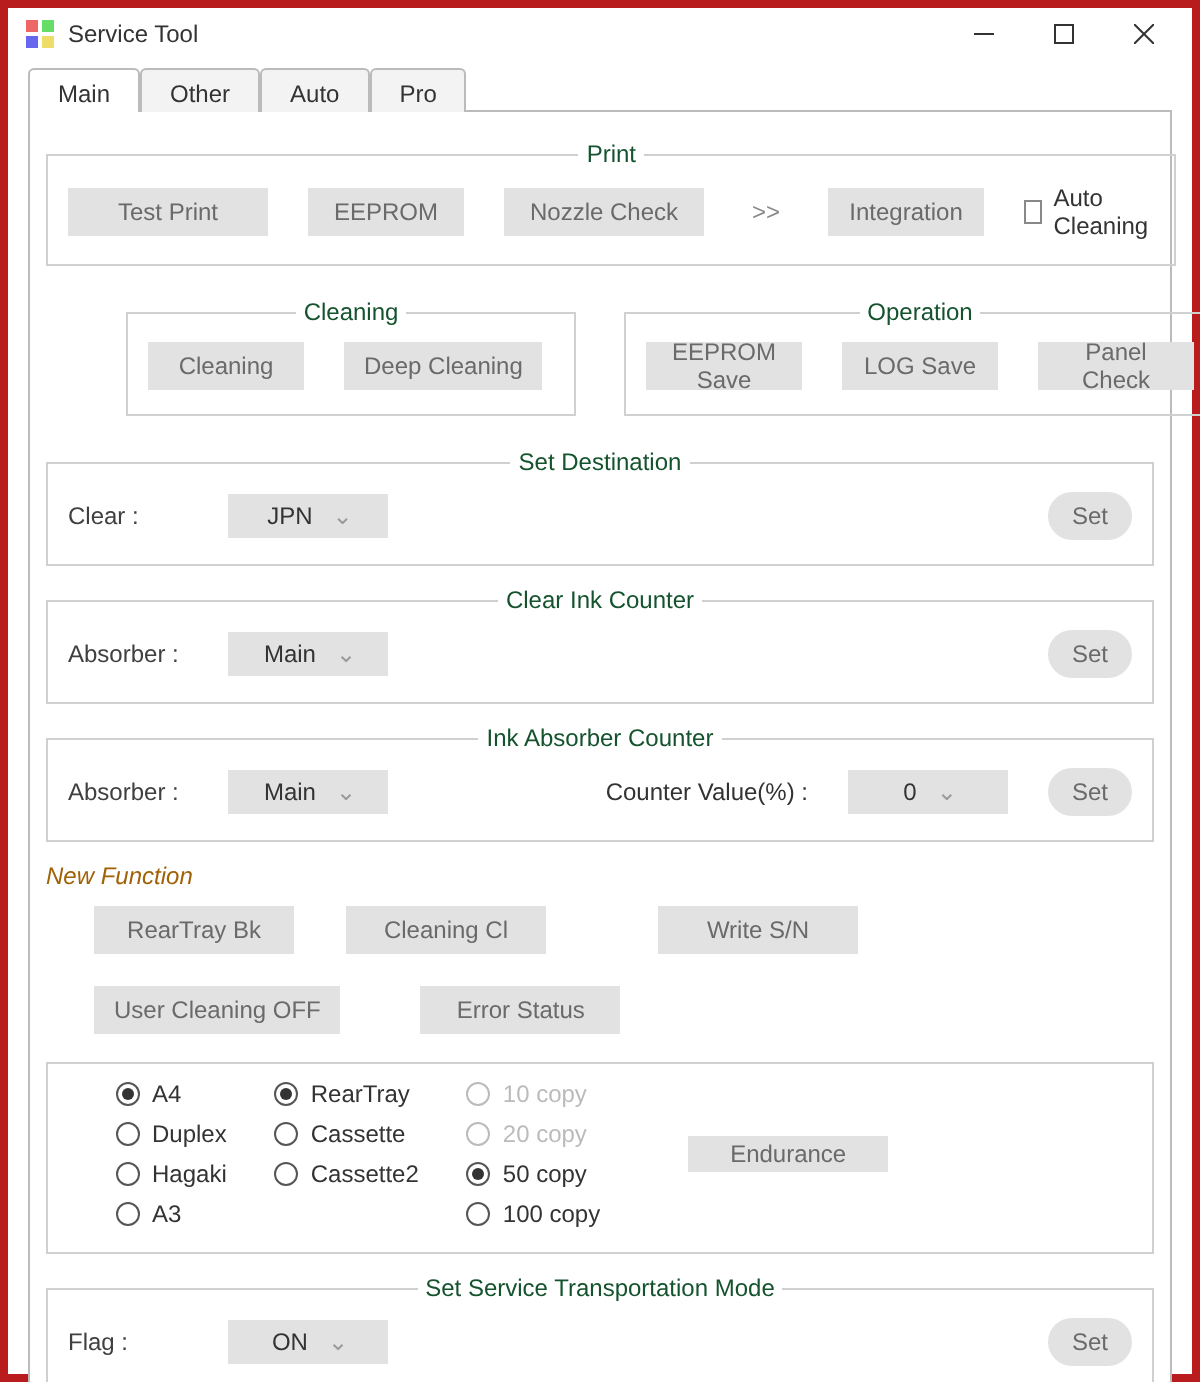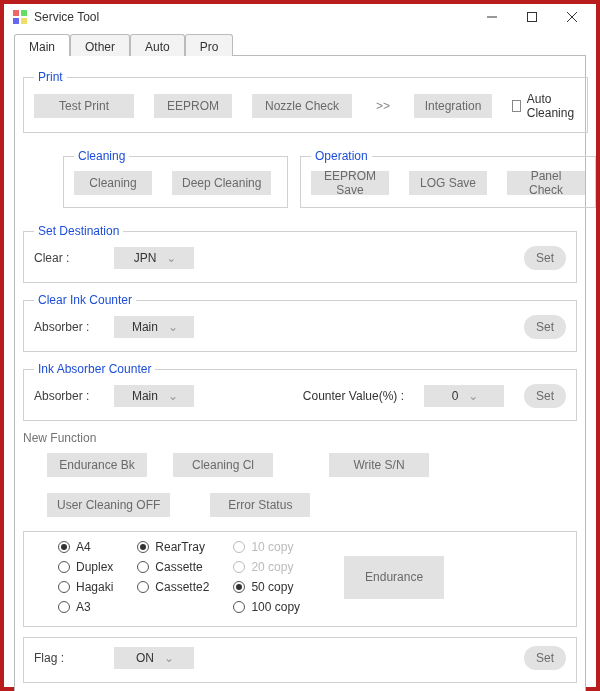--- a/index.html
+++ b/index.html
@@ -20,21 +20,22 @@
   .tabpage { border:1px solid #bbb; padding:8px 8px 16px 8px; position:relative; top:-1px; min-height:620px; background:#fff; }
 
   fieldset.group {
     border:1px solid #d0d0d0;
     margin:6px 0 10px 0;
     padding:8px 10px 12px 10px;
     position:relative;
   }
   fieldset.group > legend {
     padding:0 4px;
-    color:#1d4ed8;
+    color:#14532d;
+    text-align:center;
   }
 
   .row { display:flex; align-items:center; gap:20px; }
 
   .btn {
     background:#e2e2e2;
     border:none;
     color:#6a6a6a;
     height:24px;
     min-width:78px;
@@ -55,26 +56,26 @@
     background:#e2e2e2;
     color:#6a6a6a;
     height:22px;
     min-width:80px;
     display:inline-flex; align-items:center; justify-content:center;
     padding:0 6px 0 8px;
     border:none;
   }
   .combo .caret { margin-left:10px; color:#9a9a9a; }
 
-  .twocol { display:flex; gap:12px;padding-left:40px; }
+  .twocol { display:flex; gap:24px;padding-left:40px; }
   .twocol > fieldset { flex:1; }
 
   .label { color:#404040; min-width:60px; }
 
-  .section-title { color:#737373; margin:8px 0 8px 0; }
+  .section-title { color:#a16207; margin:8px 0 8px 0;font-style:italic; }
 
   .radiocol { display:flex; flex-direction:column; gap:6px; }
   .radio { display:flex; align-items:center; gap:6px; }
   .rbtn { width:12px; height:12px; border:1px solid #555; border-radius:50%; display:inline-flex; align-items:center; justify-content:center; }
   .rbtn.sel::after { content:""; width:6px; height:6px; background:#333; border-radius:50%; }
   .rbtn.dim { border-color:#bbb; }
 
   .right { margin-left:auto; }
 </style>
 </head>
@@ -198,21 +199,21 @@
             <span>0</span>
             <span class="caret">⌄</span>
           </div>
           <div class="btn small">Set</div>
         </div>
       </fieldset>
 
       <div class="section-title">New Function</div>
       <div style="padding:0 0 0 24px">
         <div class="row" style="gap:26px; margin-bottom:16px">
-          <div class="btn wide">Endurance Bk</div>
+          <div class="btn wide">RearTray Bk</div>
           <div class="btn wide">Cleaning Cl</div>
           <div class="btn wide" style="margin-left:30px">Write S/N</div>
         </div>
         <div class="row" style="gap:26px">
           <div class="btn wide" style="min-width:120px">User Cleaning OFF</div>
           <div class="btn wide" style="margin-left:14px">Error Status</div>
         </div>
       </div>
 
       <fieldset class="group" style="margin-top:14px">
@@ -261,26 +262,27 @@
             <div class="radio">
                 <span class="rbtn sel"></span>
                 <span>50 copy</span>
               </div>
             <div class="radio">
                 <span class="rbtn"></span>
                 <span>100 copy</span>
               </div>
           </div>
           <div style="align-self:center; margin-left:20px">
-            <div class="btn wide" style="height:43px">Endurance</div>
-          </div>
-        </div>
-      </fieldset>
-
-      <fieldset class="group">
+            <div class="btn wide" style="height:18px">Endurance</div>
+          </div>
+        </div>
+      </fieldset>
+
+      <fieldset class="group">
+        <legend>Set Service Transportation Mode</legend>
         <div class="row">
           <span class="label">Flag :</span>
           <div class="combo">
             <span>ON</span>
             <span class="caret">⌄</span>
           </div>
           <div class="btn small right">Set</div>
         </div>
       </fieldset>
 

